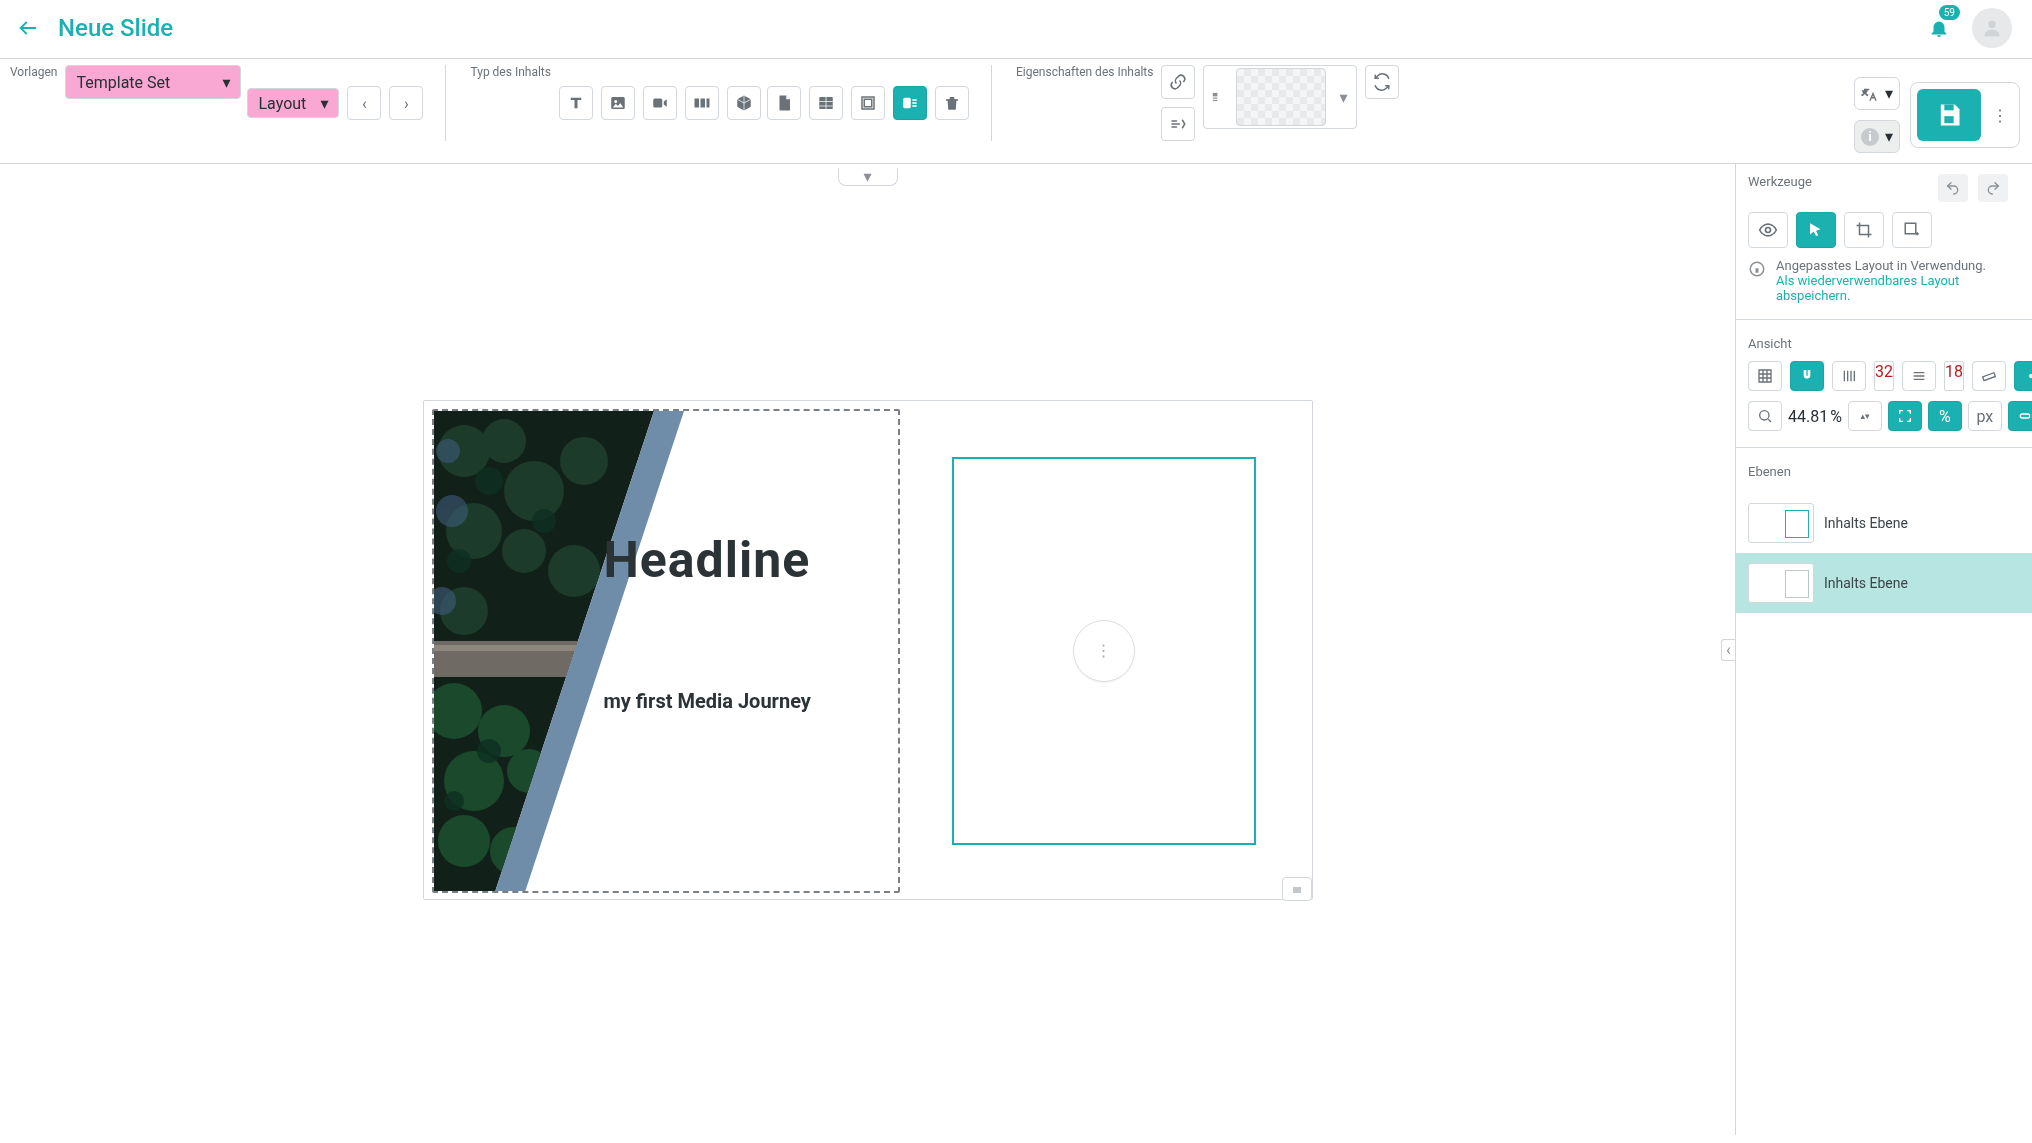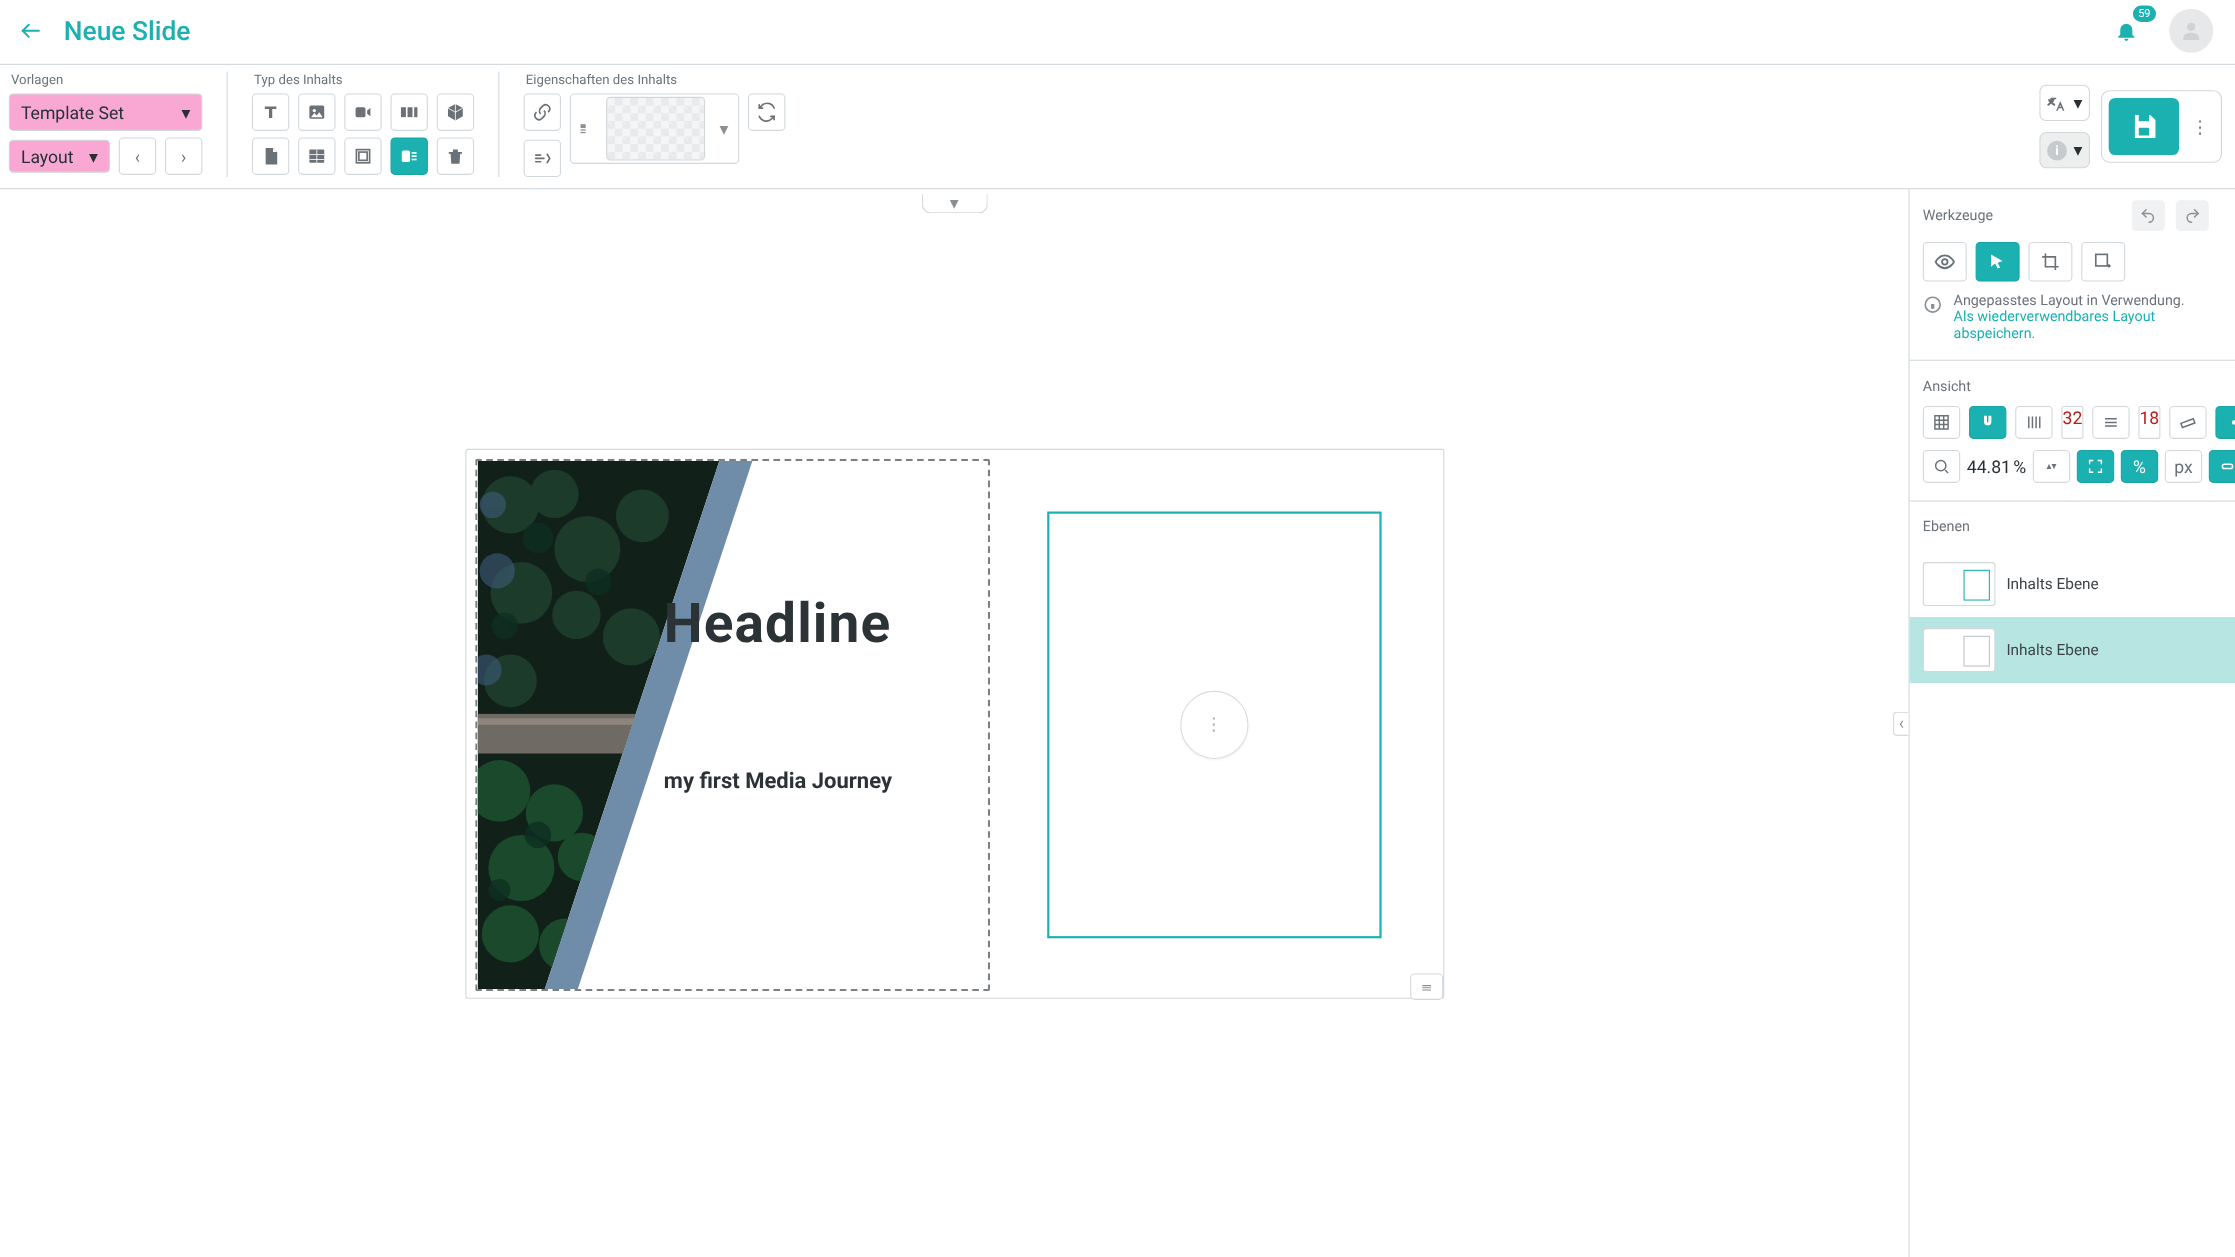--- a/index.html
+++ b/index.html
@@ -16,27 +16,27 @@
   }
   *{box-sizing:border-box}
   html,body{height:100%}
   body{margin:0;background:#fff;color:var(--text);font-family:-apple-system,BlinkMacSystemFont,"Segoe UI",Roboto,Helvetica,Arial,sans-serif}
   
   .header{display:flex;align-items:center;justify-content:space-between;padding:8px 8px 10px 0;border-bottom:1px solid var(--border)}
   .header-left{display:flex;align-items:center;gap:12px;padding-left:10px}
   .back-btn{color:var(--teal);display:flex;align-items:center;justify-content:center;width:36px;height:36px;border-radius:6px;cursor:pointer}
   .title{color:var(--teal);font-size:24px;font-weight:500}
   .header-right{display:flex;align-items:center;gap:16px;padding-right:12px}
-  .bell-wrap{position:relative;width:34px;height:34px;display:flex;align-items:center;justify-content:flex-start;cursor:pointer}
+  .bell-wrap{position:relative;width:34px;height:34px;display:flex;align-items:center;justify-content:center;cursor:pointer}
   .badge{position:absolute;right:-4px;top:-6px;background:var(--teal);color:#fff;font-size:10px;padding:2px 5px;border-radius:10px}
   .avatar{width:40px;height:40px;border-radius:50%;background:#e6e8e9;display:flex;align-items:center;justify-content:center}
   
   .toolbar{display:flex;justify-content:space-between;align-items:flex-start;padding:6px 12px 10px 8px;border-bottom:1px solid var(--border);position:relative}
   .tool-left{display:flex;gap:16px}
-  .tool-group{display:flex;flex-direction:column;gap:6px}
+  .tool-group{display:flex;flex-direction:row;gap:6px}
   .group-label{font-size:12px;color:var(--muted);padding:0 2px}
   .row{display:flex;align-items:center;gap:8px}
   .select,.small-select{border:1px solid var(--border);border-radius:4px;background:#f9a8d4;color:var(--text);display:flex;align-items:center;gap:6px}
   .select{height:34px;padding:0 10px;min-width:176px;justify-content:space-between}
   .small-select{height:30px;padding:0 10px;min-width:92px;justify-content:space-between}
   .btn{display:flex;align-items:center;justify-content:center;border:1px solid var(--border);height:34px;min-width:34px;padding:0 6px;border-radius:4px;background:#fff;color:#6b7277}
   .btn.teal{background:var(--teal);color:#fff;border-color:var(--teal-dark)}
   .btn + .btn{margin-left:0}
   .btn.square{width:34px;padding:0}
   .divider{width:1px;background:var(--border);align-self:stretch;margin:0 6px}
@@ -63,21 +63,21 @@
   .media-left svg{position:absolute;left:0;top:0}
   .headline{position:absolute;left:170px;top:120px;font-size:50px;font-weight:700;color:#2b3337;letter-spacing:1px}
   .subhead{position:absolute;left:170px;top:278px;font-size:20px;font-weight:700;color:#2b3337}
   .right-panel{position:absolute;right:56px;top:56px;width:304px;height:388px;border:2px solid var(--teal);display:flex;align-items:center;justify-content:center}
   .placeholder-fab{width:62px;height:62px;border-radius:50%;border:1px solid #d9dde0;box-shadow:0 1px 2px rgba(0,0,0,0.06);display:flex;align-items:center;justify-content:center;color:#a6adb2}
   .right-dock{position:absolute;right:0;bottom:-2px;width:30px;height:24px;border:1px solid var(--border);border-radius:4px;background:#fff;display:flex;align-items:center;justify-content:center}
   .handle-left{position:absolute;left:-2px;top:50%;transform:translateY(-50%);width:14px;height:22px;border:1px solid var(--border);border-left:none;border-radius:0 3px 3px 0;background:#fff;display:flex;align-items:center;justify-content:center;color:#8a9095;z-index:5}
   
   .sidepanel{width:296px;flex:none;background:#fff;display:flex;flex-direction:column;gap:10px;padding:10px 0 16px 0}
   .sp-title{font-size:13px;color:var(--muted);padding:0 12px}
-  .sp-row{display:flex;align-items:center;gap:8px;padding:0 12px}
+  .sp-row{display:flex;gap:8px;padding:0 12px}
   .hr{height:1px;background:var(--border);margin:6px 0}
   .btn.big{width:40px;height:36px}
   .info-note{display:flex;gap:10px;align-items:flex-start;padding:0 12px}
   .info-note .text{font-size:13px;color:var(--muted)}
   .info-note .text a{color:var(--teal);cursor:pointer}
   .mini{width:34px;height:30px}
   .input-num{height:30px;border:1px solid var(--border);width:38px;text-align:center;border-radius:2px;color:#b91c1c}
   .zoom-wrap{display:flex;align-items:center;gap:6px}
   .layers{margin-top:4px}
   .layer-item{display:flex;align-items:center;gap:10px;padding:10px 12px}

